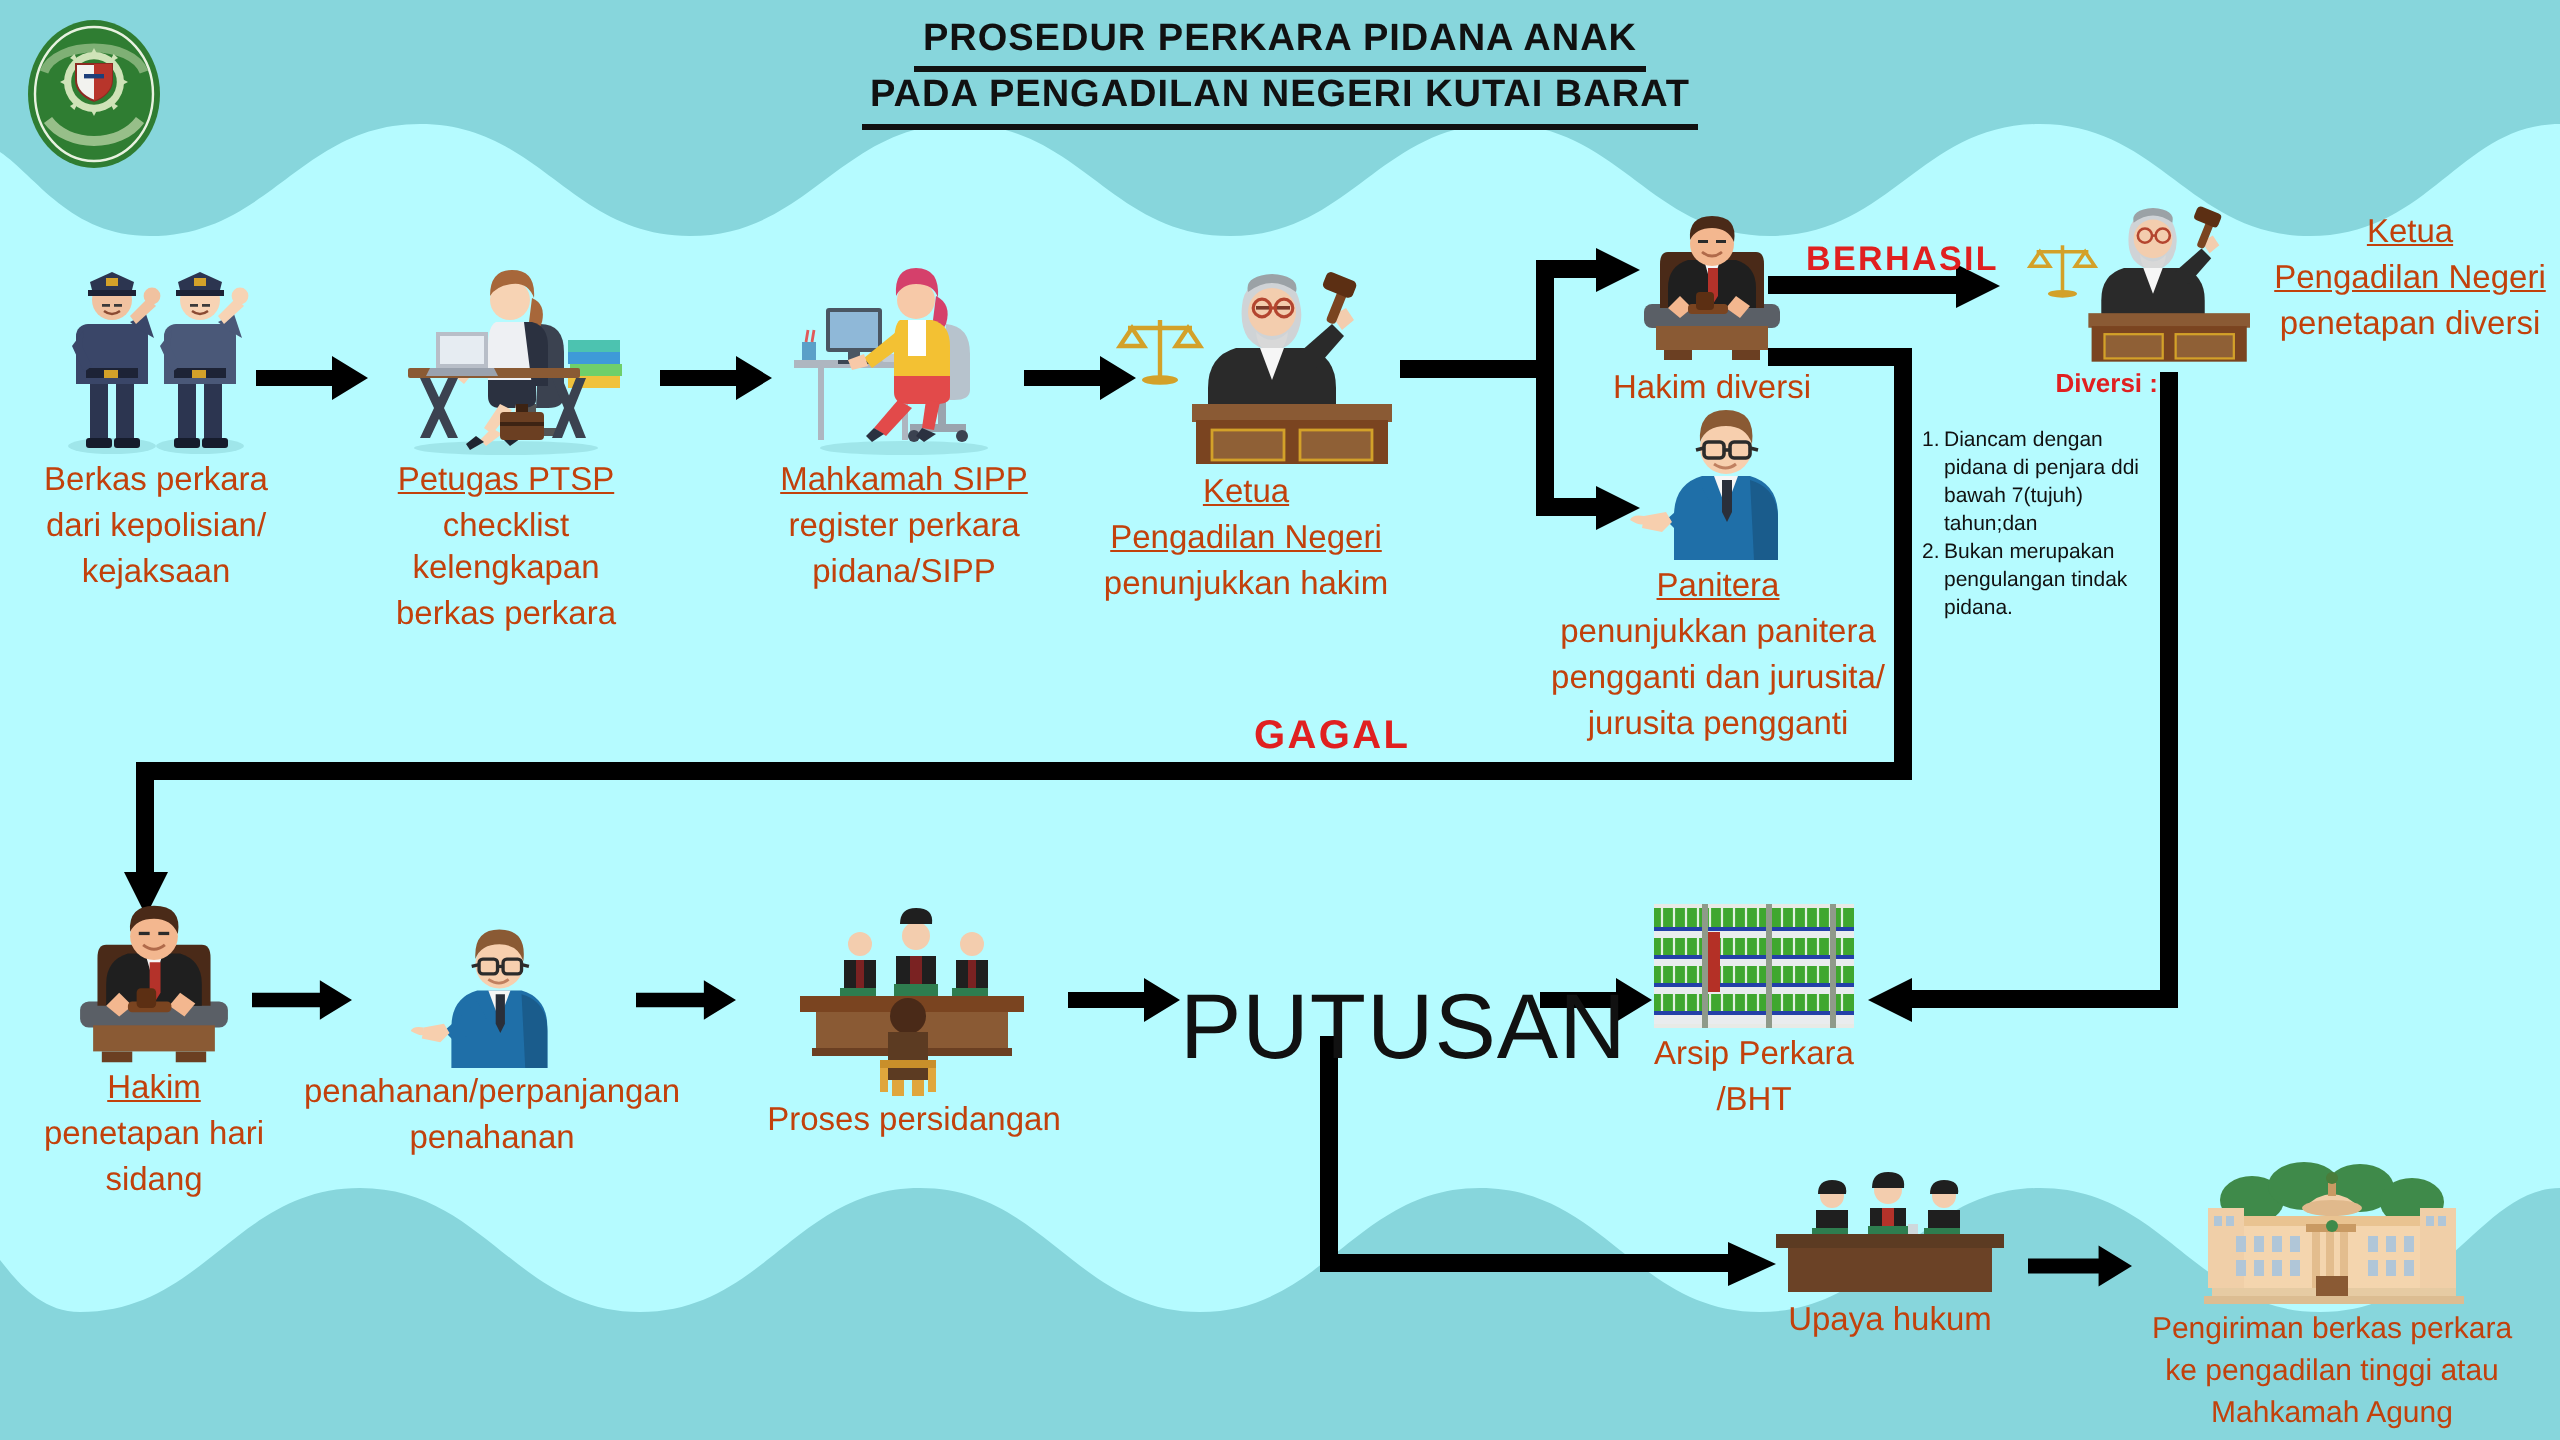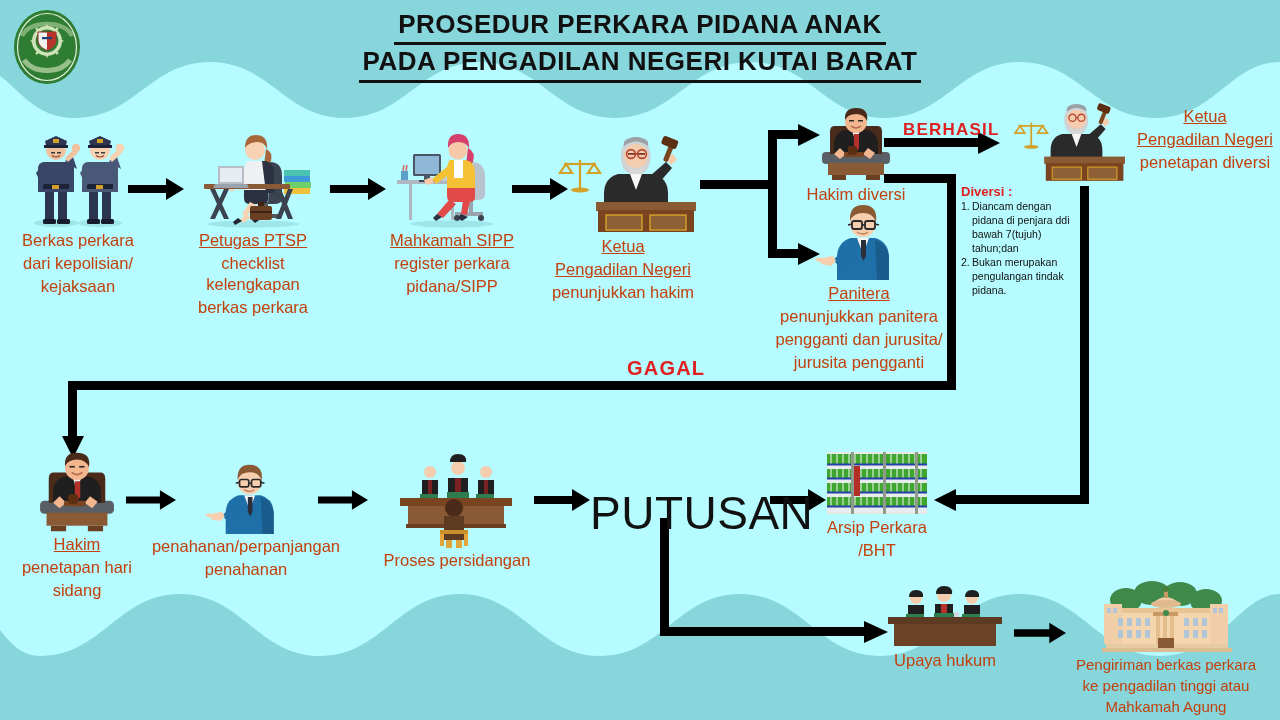--- a/index.html
+++ b/index.html
@@ -11,21 +11,21 @@
   #stage { position:relative; width:1280px; height:720px; overflow:hidden; }
 
   
   .wave { position:absolute; left:0; width:1280px; pointer-events:none; }
   .wave-top   { top:0;  height:140px; }
   .wave-bot   { bottom:0; height:160px; }
 
   
   .title-wrap { position:absolute; top:8px; left:0; width:1280px; text-align:center; z-index:6; }
   .title-line {
-    display:inline-block; font-size:26px; font-weight:700; color:#111;
+    display:inline-block; font-size:19px; font-weight:700; color:#111;
     letter-spacing:.5px; border-bottom:3px solid #111; padding:0 4px 1px;
     line-height:1.28; font-family:"Liberation Sans", sans-serif;
   }
 
   .seal { position:absolute; left:12px; top:8px; width:70px; height:78px; z-index:7; }
 
   
   .node { position:absolute; z-index:5; text-align:center; }
   .node .art { display:block; margin:0 auto; }
   .cap { font-size:16.5px; color:#c2410c; line-height:1.28; margin-top:2px; }
@@ -37,21 +37,21 @@
   .hbar { position:absolute; background:#000; z-index:4; }
   .vbar { position:absolute; background:#000; z-index:4; }
 
   .lbl-red {
     position:absolute; z-index:6; color:#e02020; font-weight:700;
     font-size:17px; letter-spacing:1.2px; font-family:"Liberation Sans", sans-serif;
   }
 
   
   .note { position:absolute; z-index:6; width:118px; }
-  .note-h { color:#e02020; font-weight:700; font-size:13px; margin-bottom:1px; }
+  .note-h { color:#e02020; font-weight:700; font-size:13px; margin-bottom:15px;text-align:right; }
   .note ol { list-style:none; }
   .note li { font-size:10.5px; line-height:1.32; color:#111; padding-left:11px; position:relative; margin-bottom:1px; }
   .note li .n { position:absolute; left:0; top:0; }
 
   .putusan { position:absolute; z-index:6; font-size:46px; color:#111; letter-spacing:.5px; }
 
   
   svg { display:block; overflow:visible; }
 </style>
 </head>

